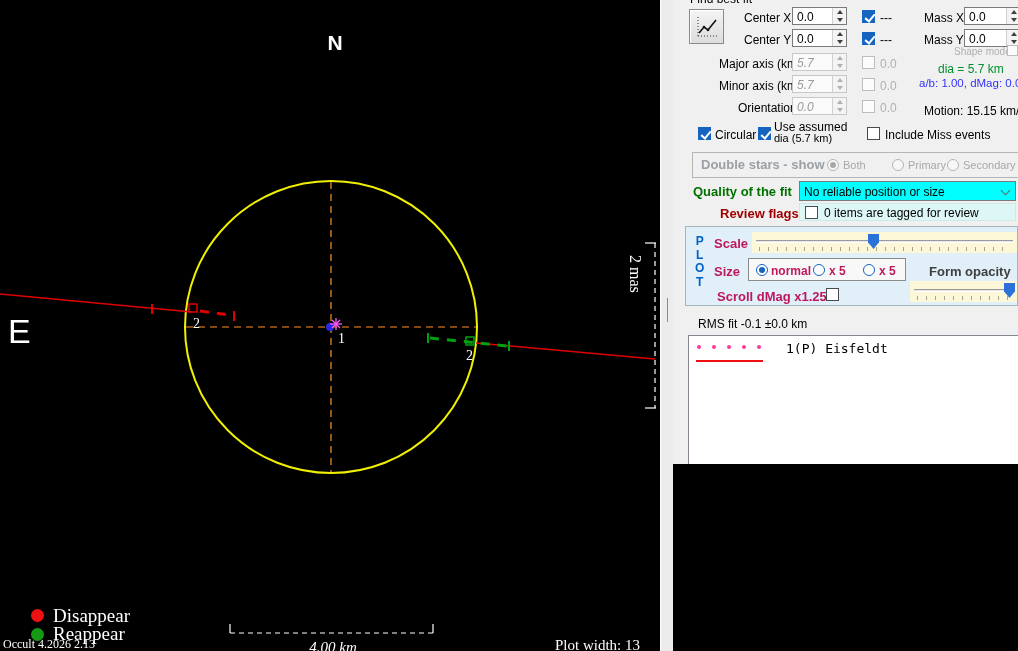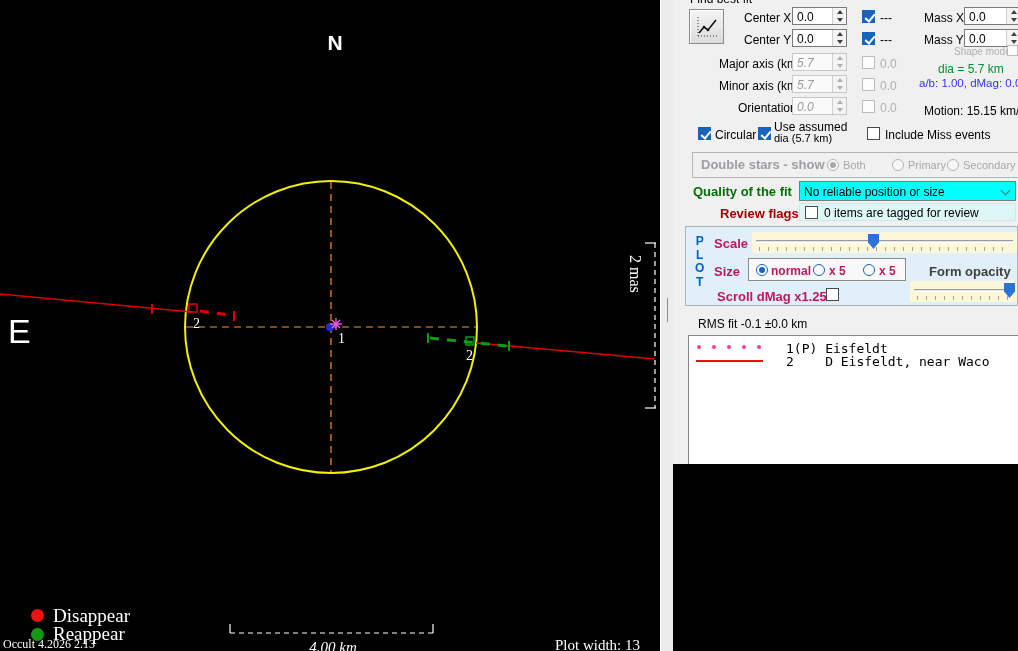--- a/index.html
+++ b/index.html
@@ -328,16 +328,15 @@
           <i></i>
           <i></i>
           <i></i>
           <i></i>
           <i></i>
         </span>
       <span class="txt"><span class="num">1(P)</span><span>Eisfeldt</span></span>
     </div>
     <div class="lrow" style="top:18px">
       <span class="solidline"></span>
-      <span class="txt"><span class="num">2</span><span>D Eisfeldt, near Waco</span></span>
     </div>
   </div>
 </div>
 
 </body></html>

